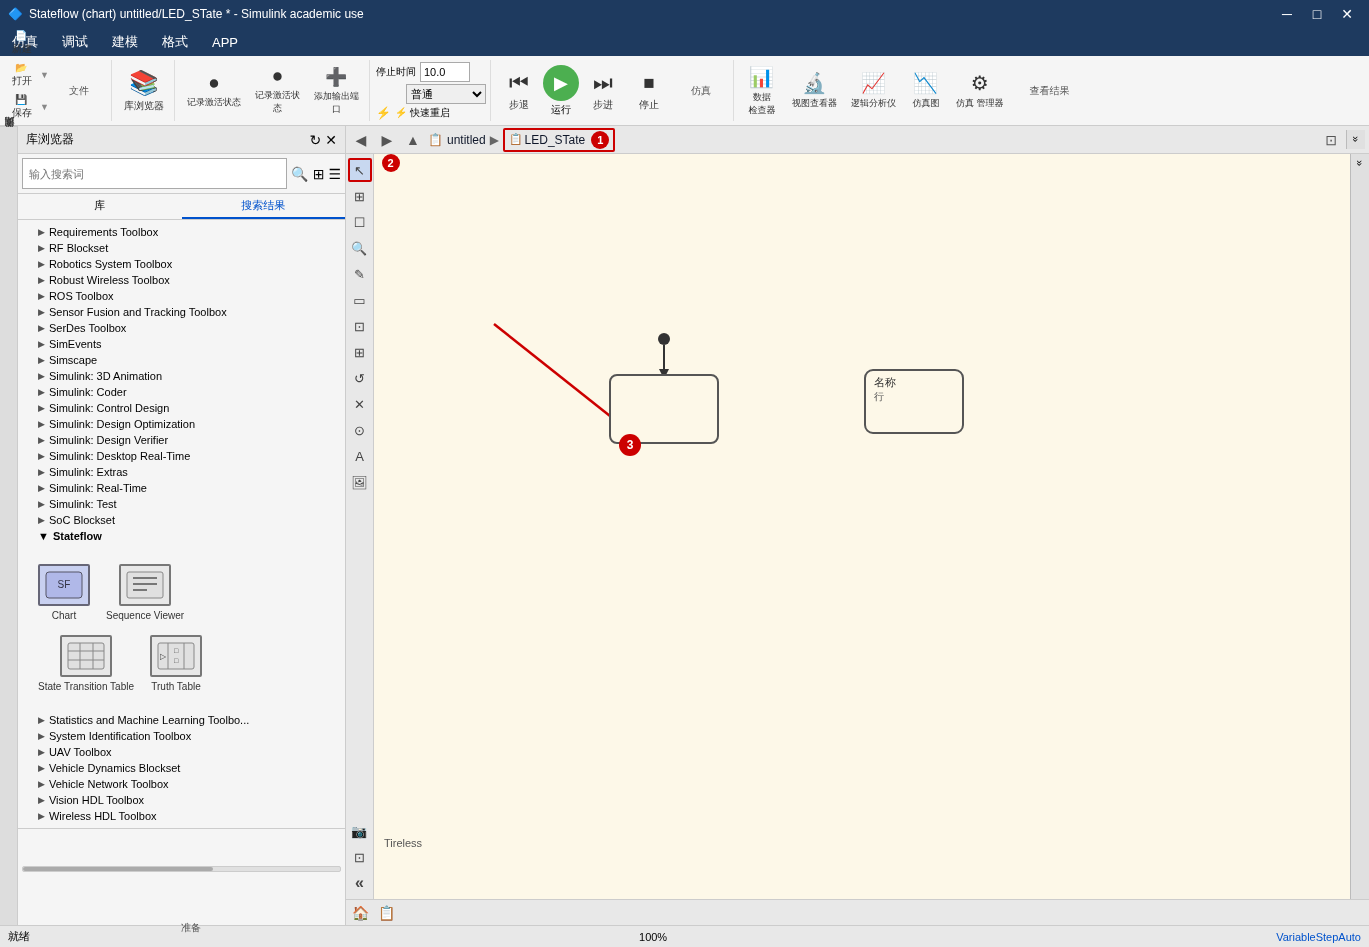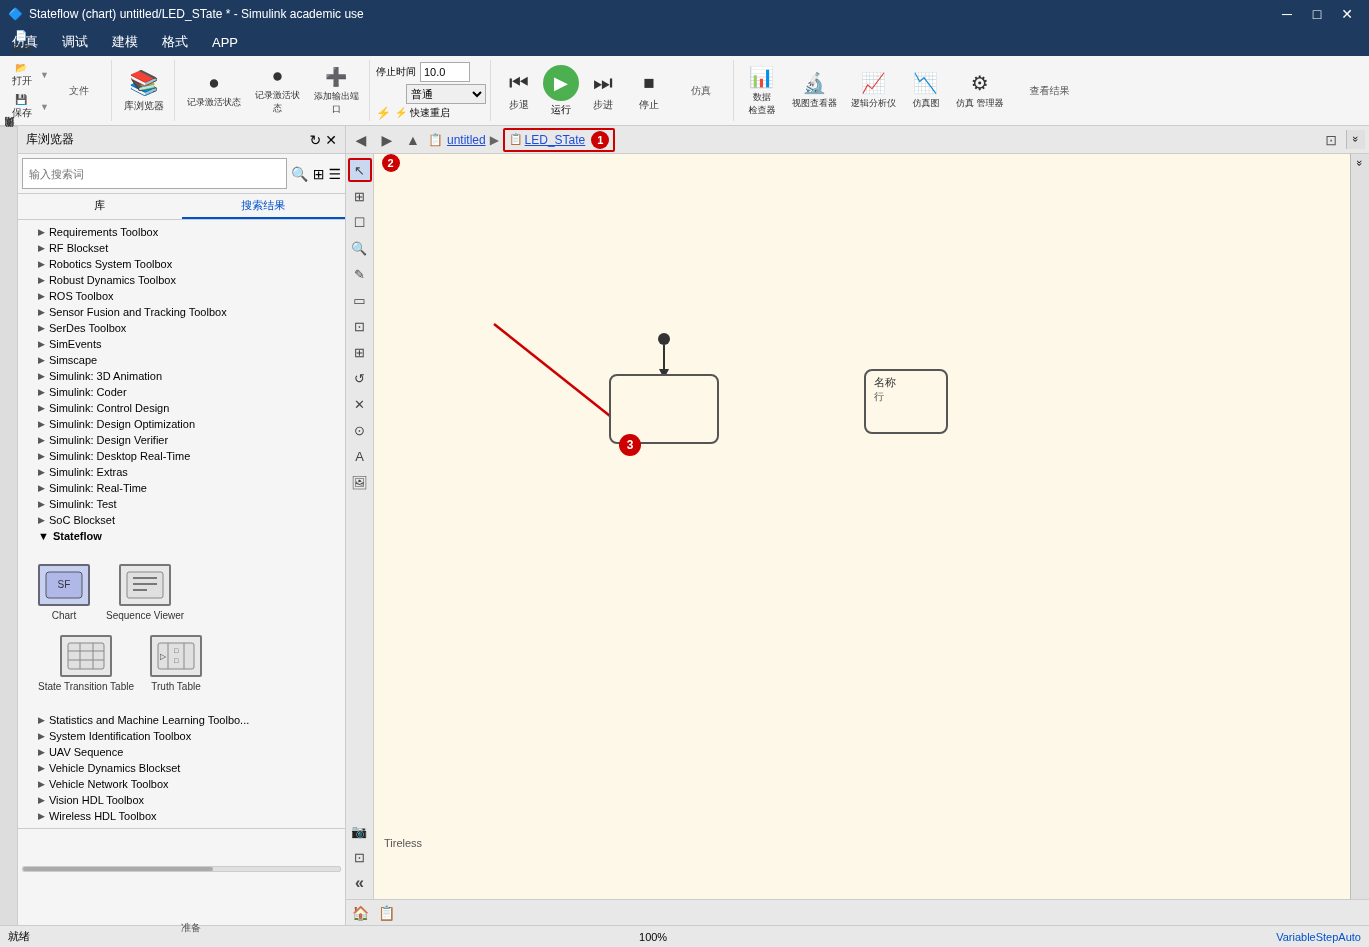--- a/index.html
+++ b/index.html
@@ -229,25 +229,24 @@
       color: #555;
     }
     .breadcrumb {
       display: flex;
       align-items: center;
       gap: 4px;
       font-size: 12px;
     }
     .breadcrumb-item {
       cursor: pointer;
-      color: #1d4ed8;
+      color: #0f172a;
       display: flex;
       align-items: center;
       gap: 2px;
-      text-decoration: underline;
     }
     .breadcrumb-sep { color: #666; }
 
     
     #left-tools {
       width: 28px;
       background: #e8e8e8;
       border-right: 1px solid #ccc;
       display: flex;
       flex-direction: column;
@@ -562,21 +561,21 @@
       <div class="lib-item">
           <span class="arrow">▶</span>
           <span>RF Blockset</span>
         </div>
       <div class="lib-item">
           <span class="arrow">▶</span>
           <span>Robotics System Toolbox</span>
         </div>
       <div class="lib-item">
           <span class="arrow">▶</span>
-          <span>Robust Dynamics Toolbox</span>
+          <span>Robust Wireless Toolbox</span>
         </div>
       <div class="lib-item">
           <span class="arrow">▶</span>
           <span>ROS Toolbox</span>
         </div>
       <div class="lib-item">
           <span class="arrow">▶</span>
           <span>Sensor Fusion and Tracking Toolbox</span>
         </div>
       <div class="lib-item">
@@ -695,21 +694,21 @@
       <div class="lib-item">
           <span class="arrow">▶</span>
           <span>Statistics and Machine Learning Toolbo...</span>
         </div>
       <div class="lib-item">
           <span class="arrow">▶</span>
           <span>System Identification Toolbox</span>
         </div>
       <div class="lib-item">
           <span class="arrow">▶</span>
-          <span>UAV Sequence</span>
+          <span>UAV Toolbox</span>
         </div>
       <div class="lib-item">
           <span class="arrow">▶</span>
           <span>Vehicle Dynamics Blockset</span>
         </div>
       <div class="lib-item">
           <span class="arrow">▶</span>
           <span>Vehicle Network Toolbox</span>
         </div>
       <div class="lib-item">
@@ -794,21 +793,21 @@
               <polygon points="0 0, 10 3.5, 0 7" fill="#c00"></polygon>
             </marker>
           </defs>
         </svg>
 
         <div class="sf-state" style="left:235px;top:220px;width:110px;height:70px;">
           <span class="state-name"></span>
           <span class="state-body"></span>
         </div>
 
-        <div class="sf-state" style="left:490px;top:215px;width:84px;height:65px;">
+        <div class="sf-state" style="left:490px;top:215px;width:100px;height:65px;border-radius:9px;">
           <span class="state-name">名称</span>
           <span class="state-body">行</span>
         </div>
 
         <div class="annotation-circle" style="left:245px;top:280px;">3</div>
 
         <div style="position:absolute;bottom:50px;left:10px;font-size:11px;color:#555;">Tireless</div>
       </div>
 
       <div class="canvas-right-tab" style="writing-mode:vertical-rl;font-size:11px;background:#e0e0e0;padding:6px 3px;border-left:1px solid #bbb;cursor:pointer;">»</div>

